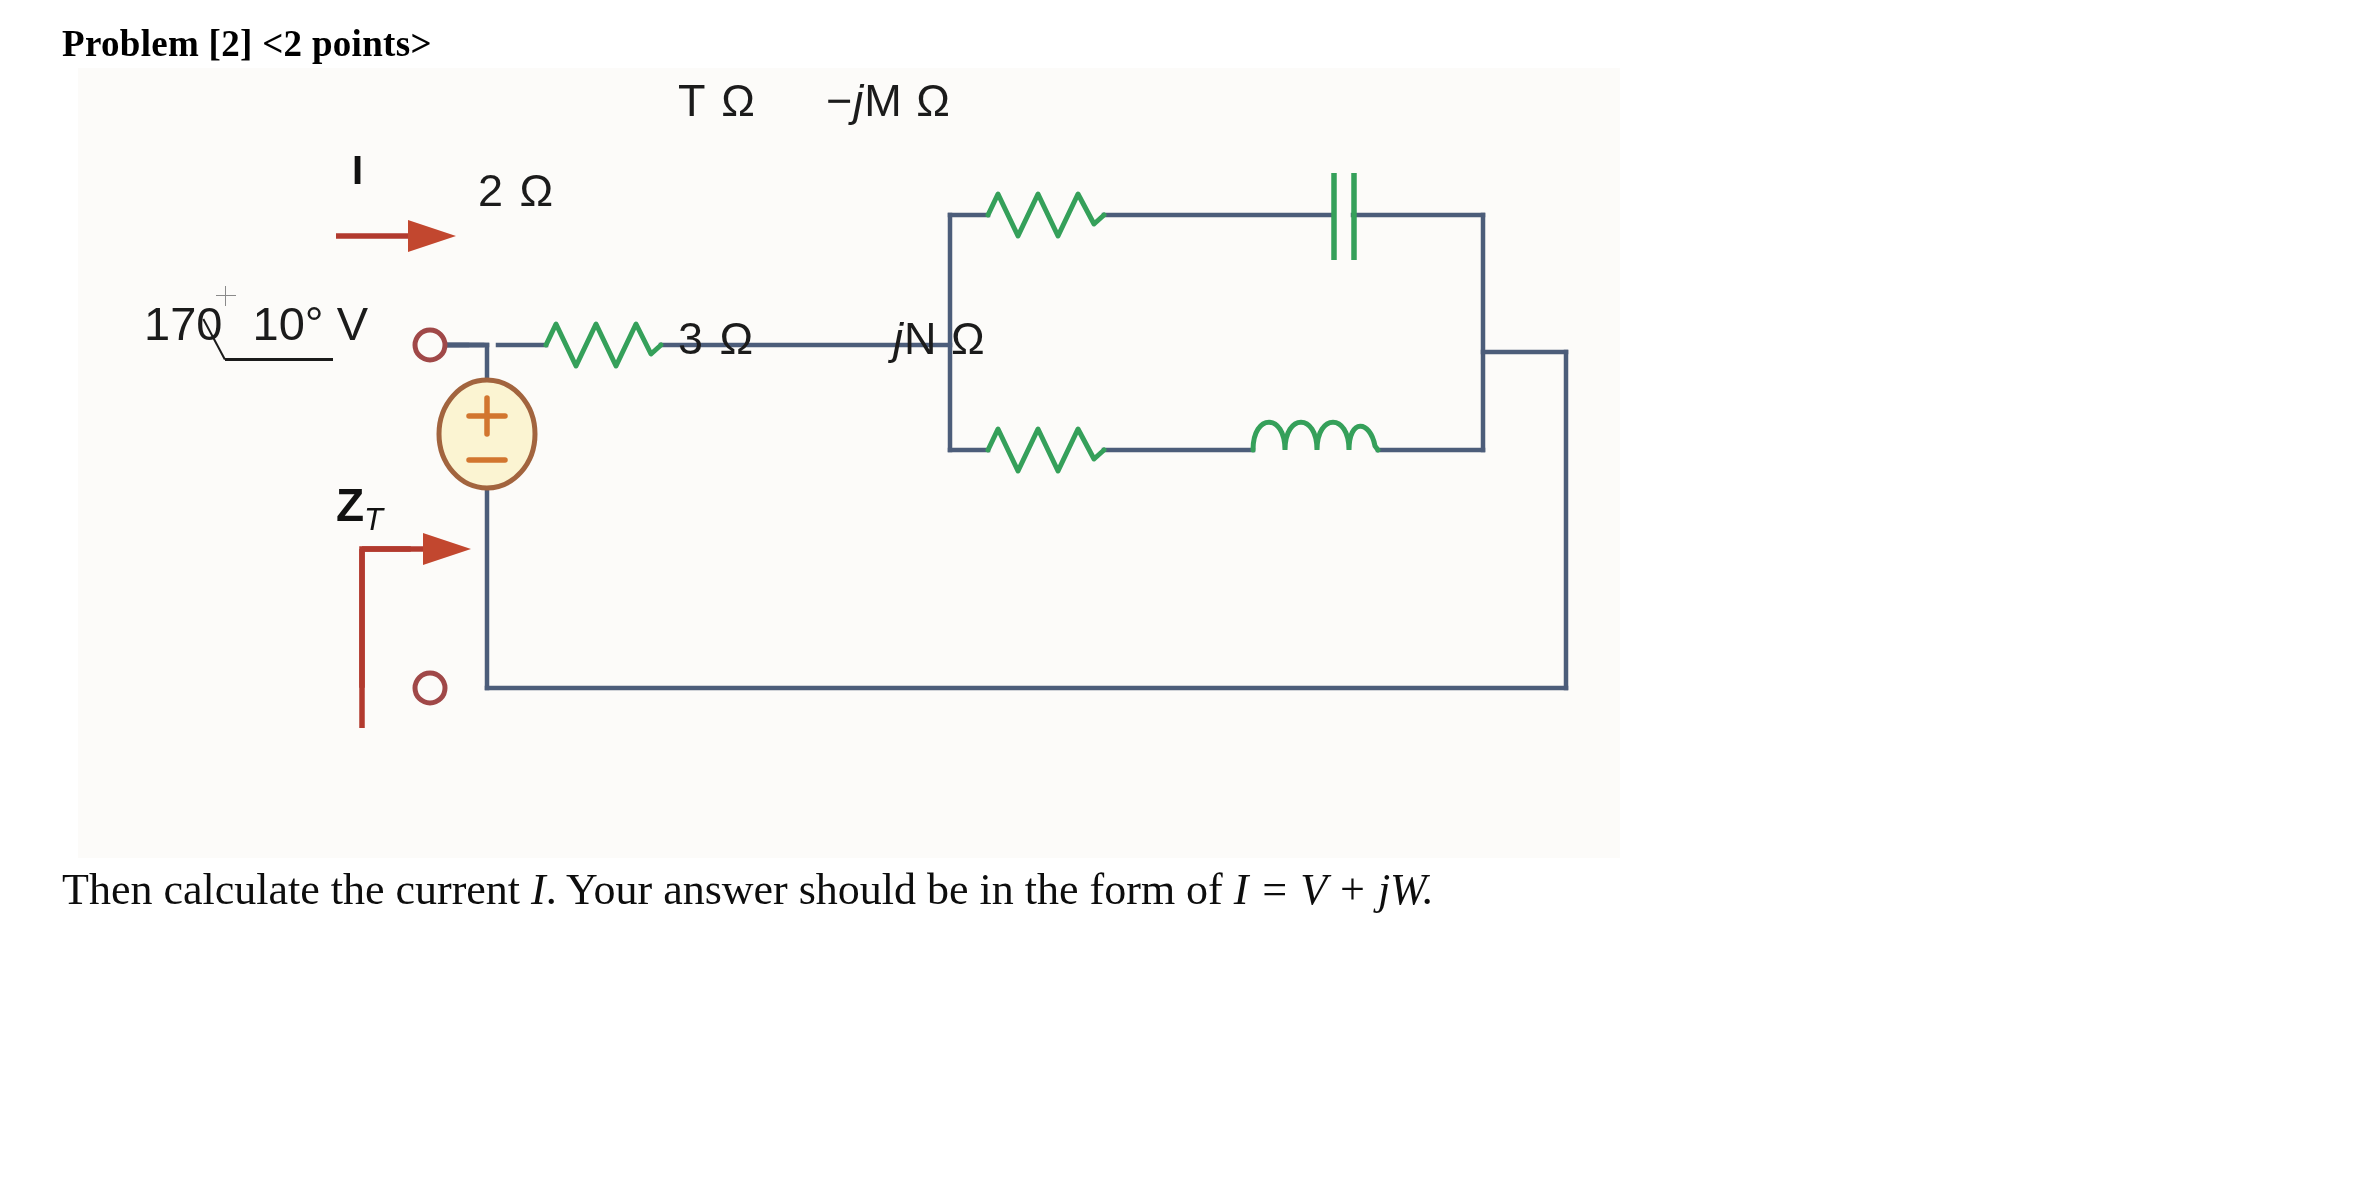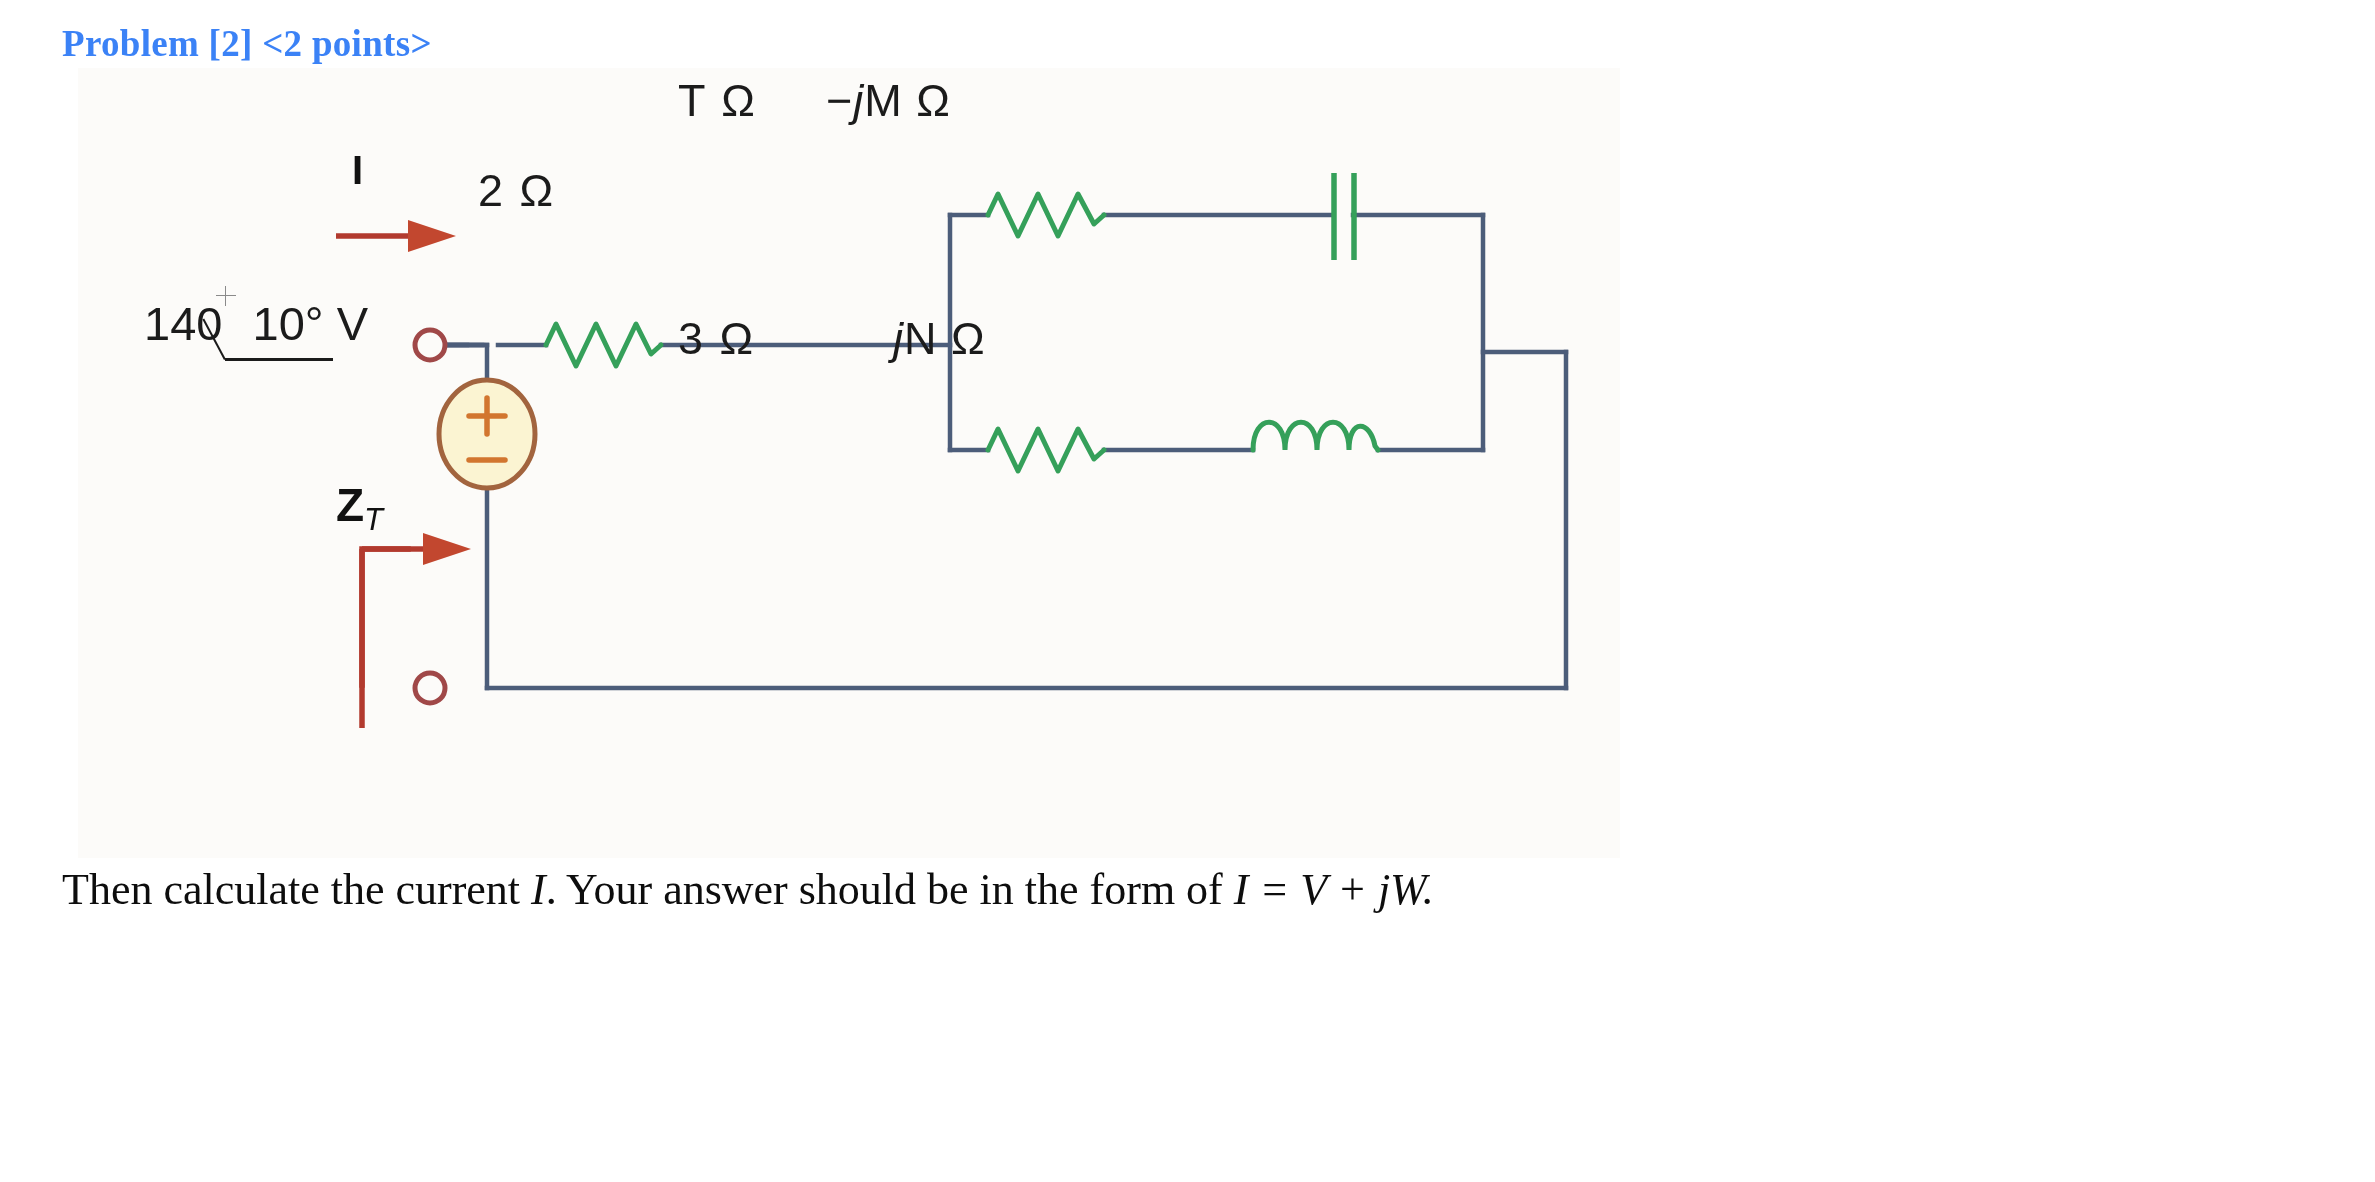--- a/index.html
+++ b/index.html
@@ -18,21 +18,21 @@
   }
 
   
   #problem-title {
     position: absolute;
     left: 62px;
     top: 22px;
     font-family: "Liberation Serif", "DejaVu Serif", serif;
     font-weight: bold;
     font-size: 37px;
-    color: #3b82f6;
+    color: #000000;
     letter-spacing: 0.3px;
     white-space: nowrap;
     text-align: right;
   }
 
   
   #figure {
     position: absolute;
     left: 78px;
     top: 68px;
@@ -265,21 +265,21 @@
     <div class="flabel" id="label-bot-res">3 Ω</div>
 
     <div class="flabel" id="label-bot-ind"><span class="ital">j</span><span>N</span>&nbsp;<span>Ω</span></div>
 
     <div class="flabel" id="label-series-res">2 Ω</div>
 
     <div id="label-current">I</div>
 
     <div id="label-zt"><span>Z</span><span class="sub">T</span></div>
 
-    <div id="label-source"><span>140</span><span class="angle-wrap"><span class="ang-slash"></span><span class="ang-bar"></span><span class="ang-txt">10°</span></span>&nbsp;<span>V</span></div>
+    <div id="label-source"><span>170</span><span class="angle-wrap"><span class="ang-slash"></span><span class="ang-bar"></span><span class="ang-txt">10°</span></span>&nbsp;<span>V</span></div>
 
     <div id="crosshair"></div>
   </div>
 
   <div id="question-body">
     <div><span>Then calculate the current </span><span class="mvar">I</span><span>. Your answer should be in the form of </span><span class="mvar nowrapm">I = V + jW.</span></div>
   </div>
 
 </div>
 

